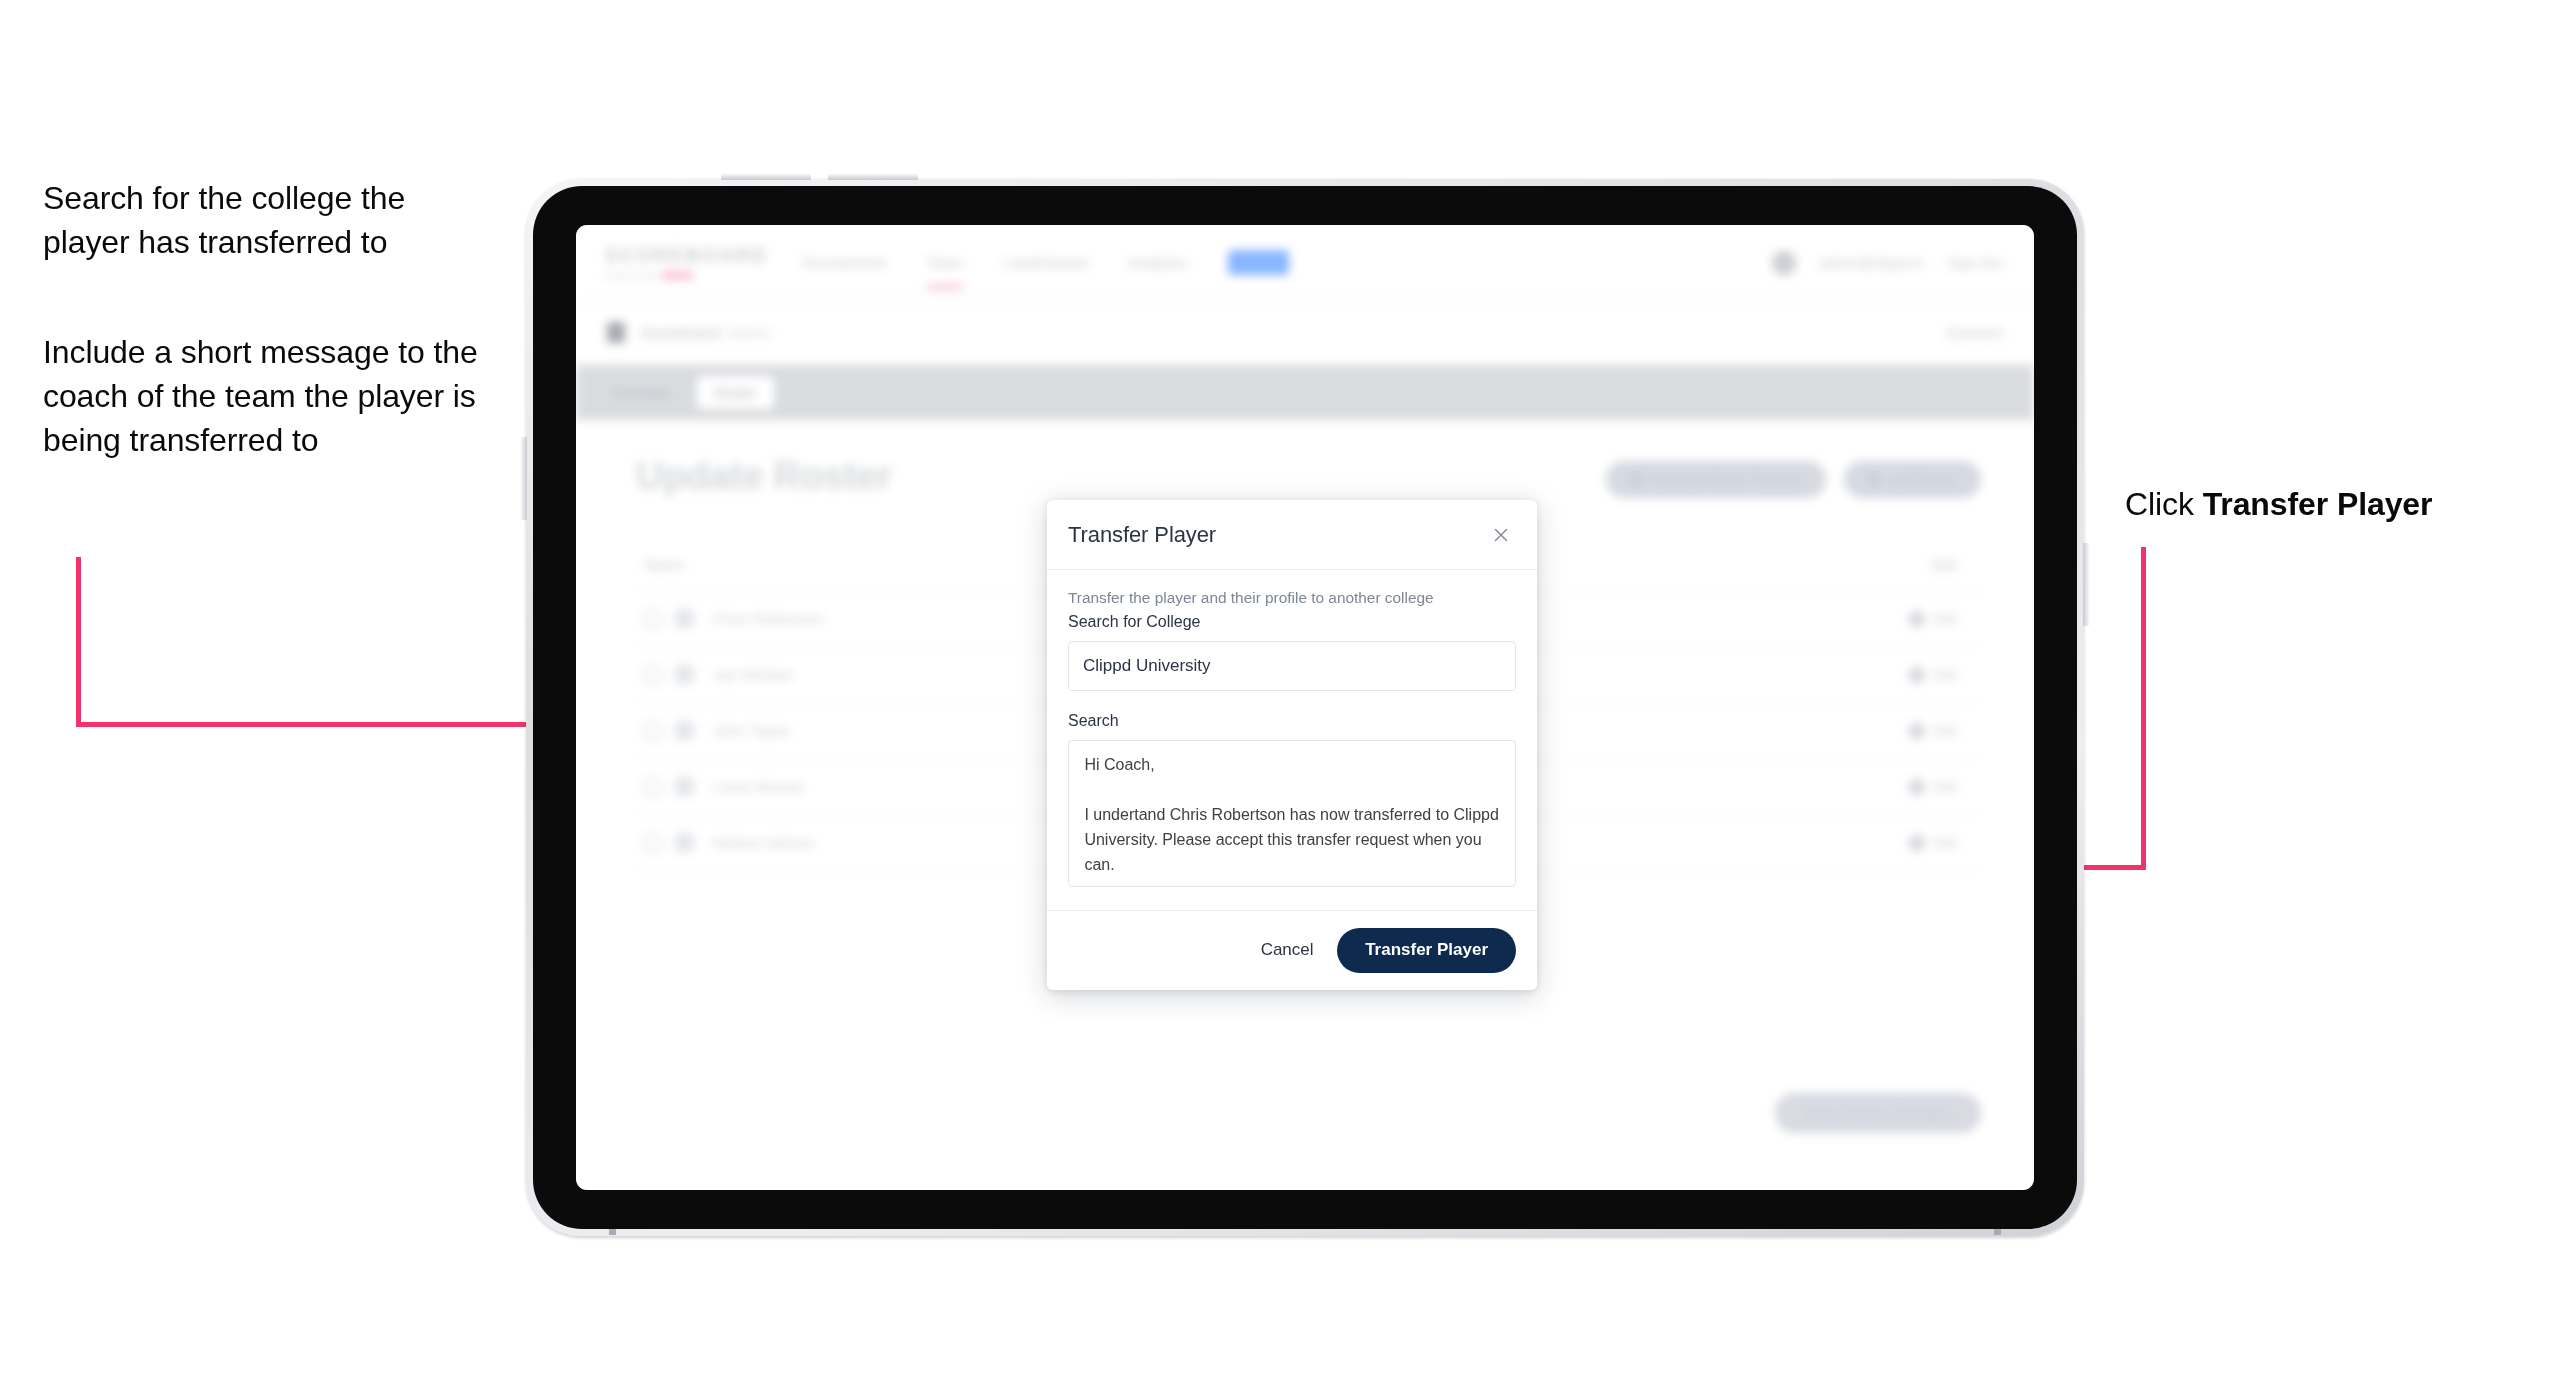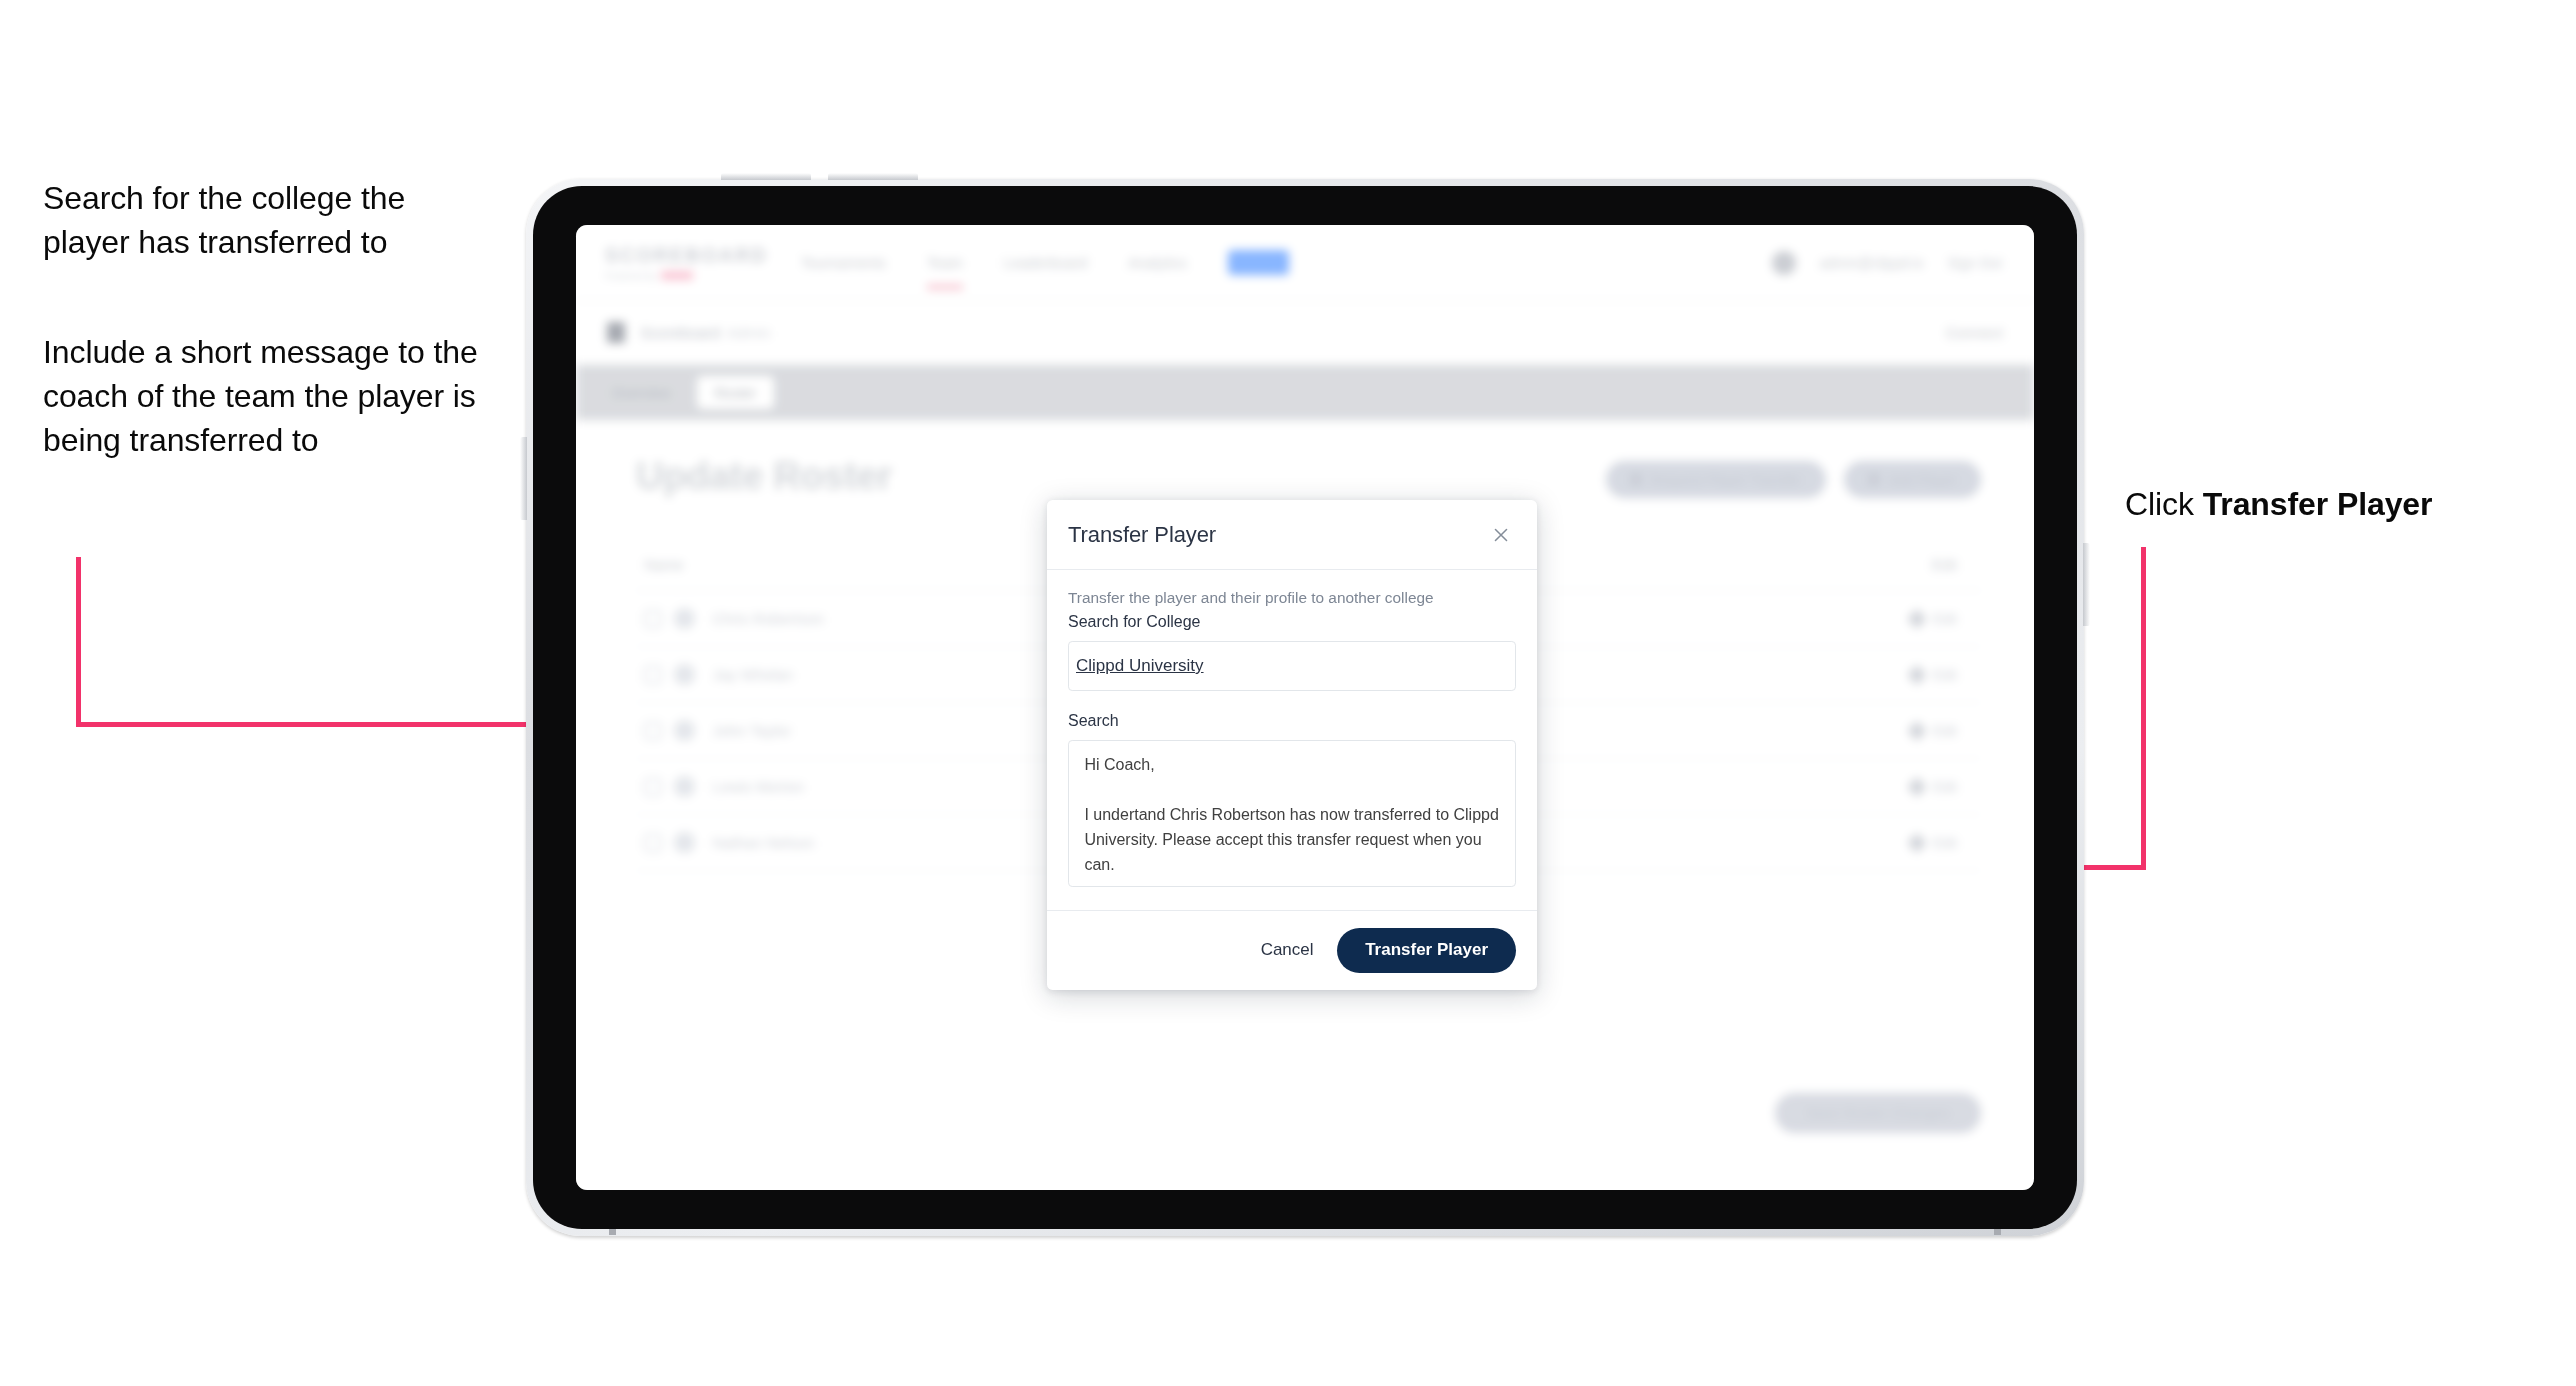--- a/index.html
+++ b/index.html
@@ -256,25 +256,24 @@
   #modal-body { padding: 19.6px 21px 21px 21px; }
   #modal-desc {
     font-size: 15.4px; color: #7d8694; margin-bottom: 6px;
   }
   .field-label {
     font-size: 16px; color: #2b3445; margin-bottom: 9.8px; display: block;
   }
   #college-input {
     width: 100%; height: 50px;
     border: 1.4px solid #e2e6ea; border-radius: 4.2px;
-    padding: 0 7px;
+    padding: 0 14px;
     font-family: "Liberation Sans", sans-serif;
     font-size: 17px; color: #2b3445;
     background: #ffffff;
-    text-decoration: underline;
   }
   #college-input::placeholder { color: #a8b0bb; }
   .field-gap { height: 21px; }
   #message-area {
     width: 100%; height: 147px;
     border: 1.4px solid #e2e6ea; border-radius: 4.2px;
     padding: 12.6px 15.4px;
     font-family: "Liberation Sans", sans-serif;
     font-size: 16px; line-height: 1.55; color: #404040;
     resize: none; background: #ffffff;

